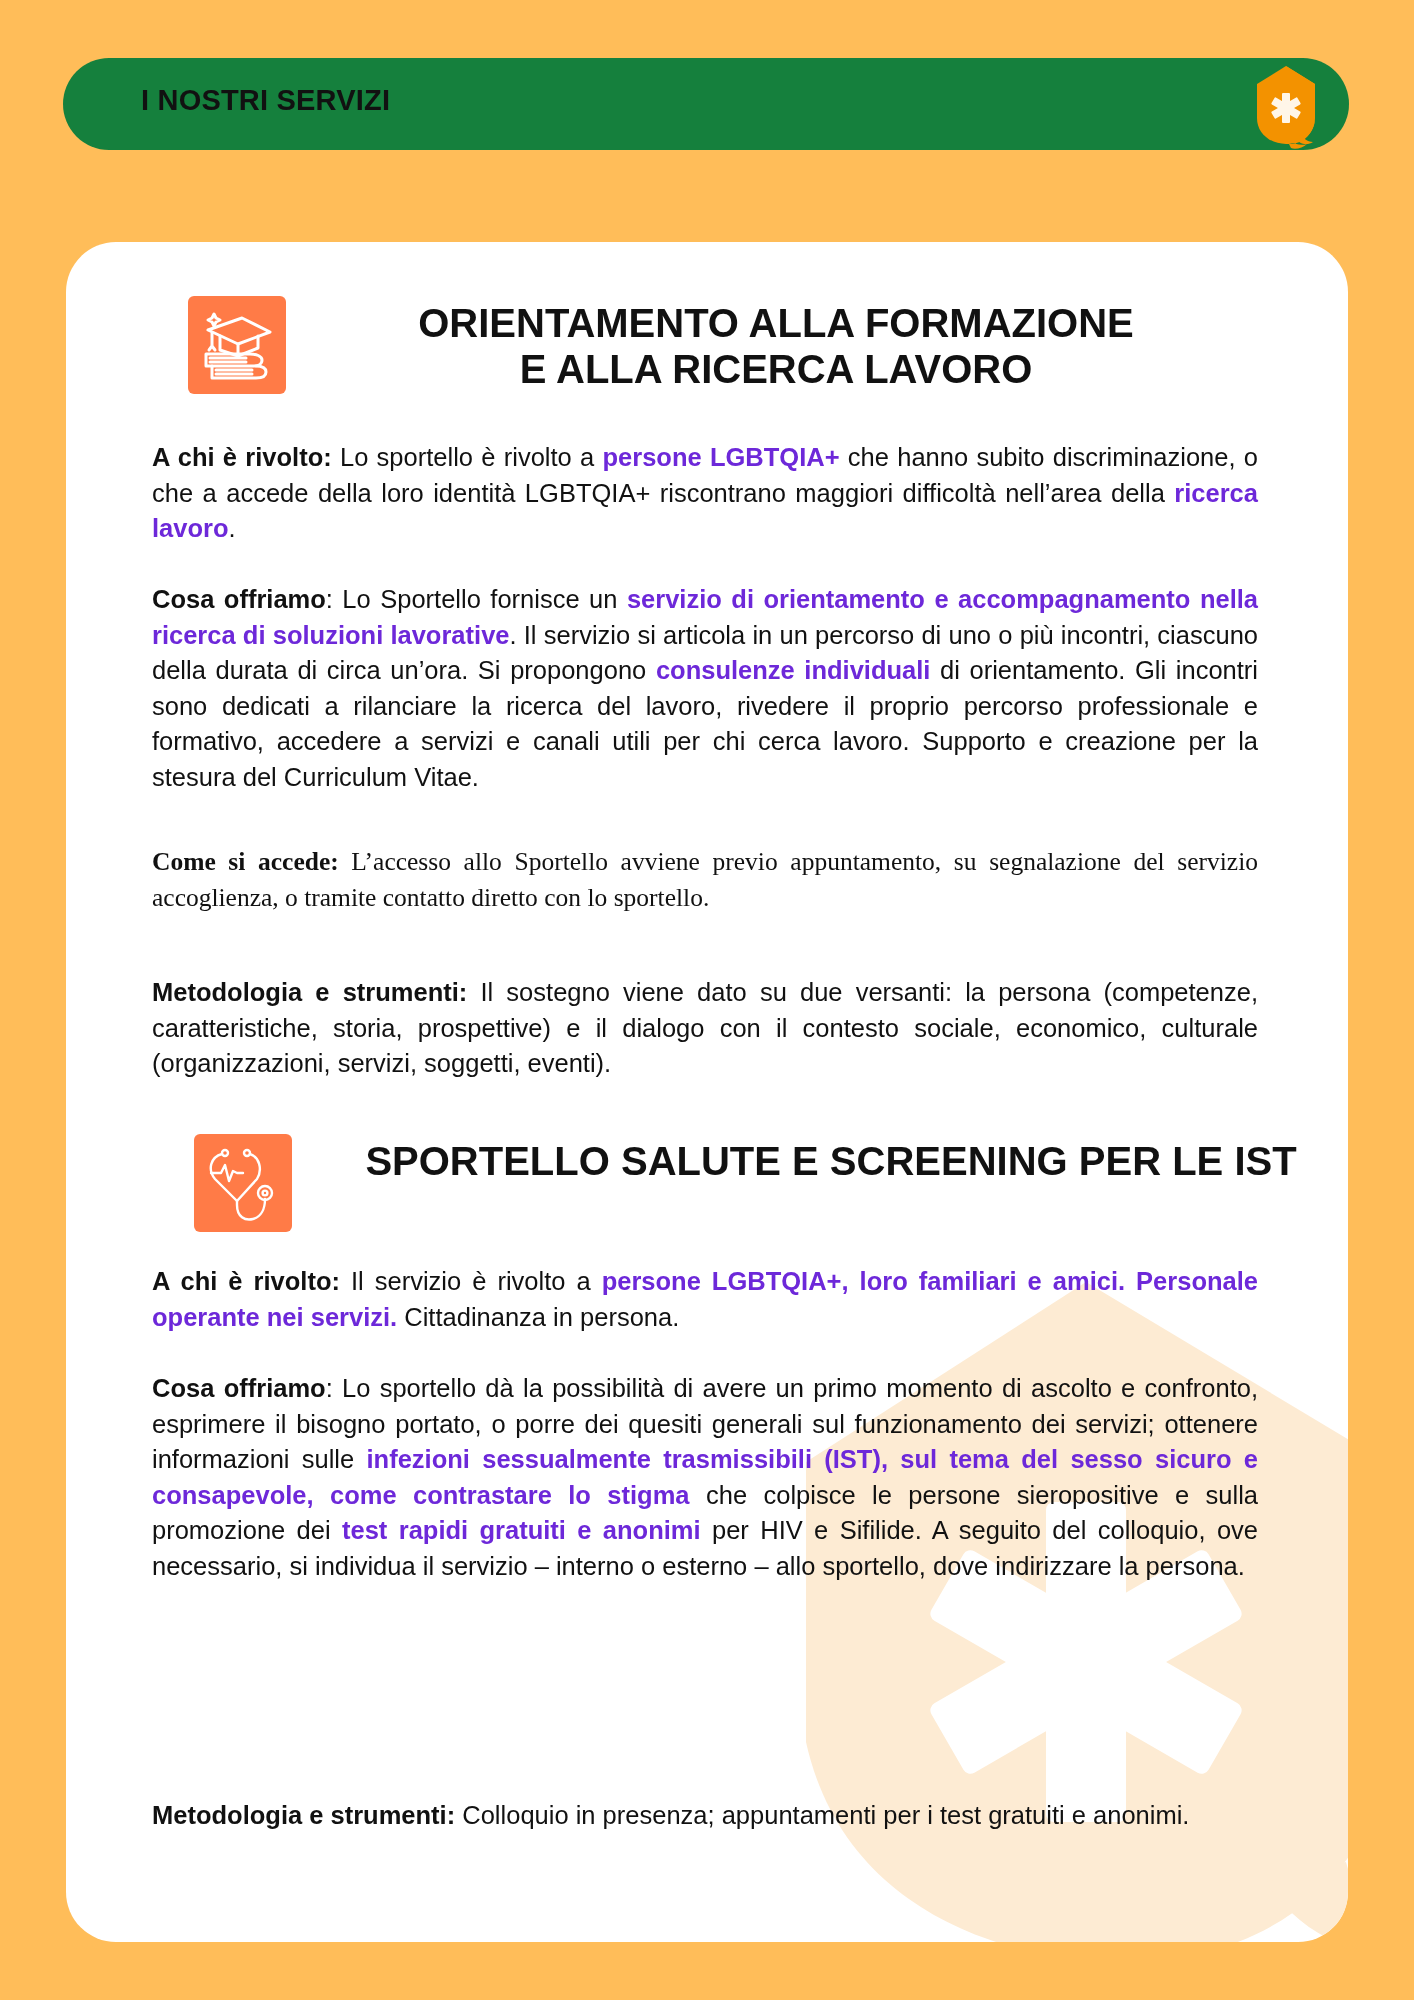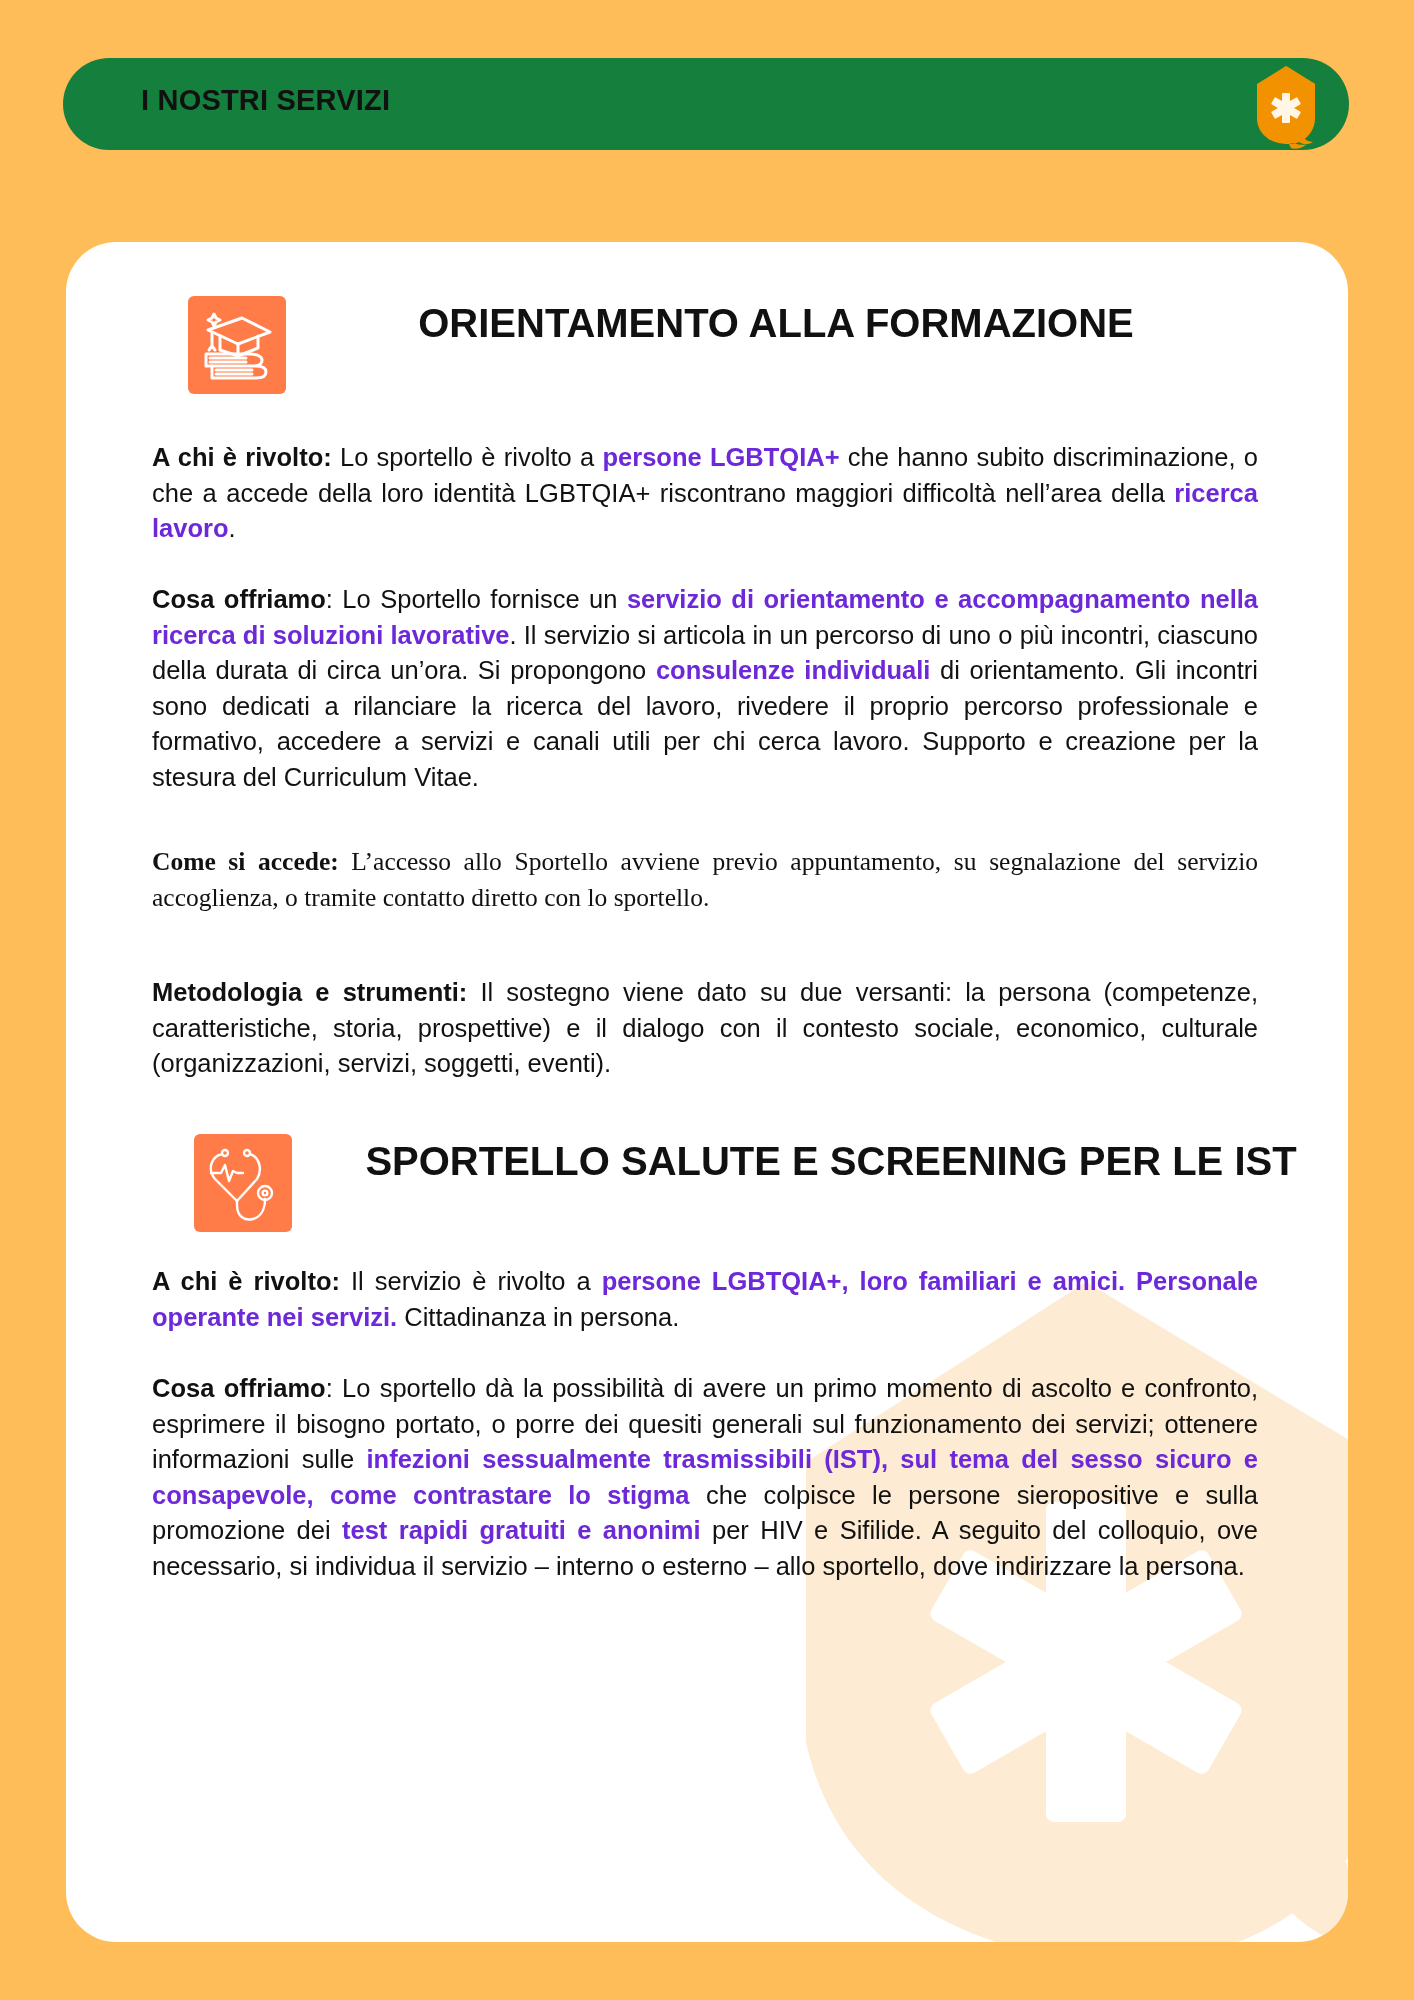--- a/index.html
+++ b/index.html
@@ -109,20 +109,21 @@
       <path d="M40 38 L40 50"></path>
       <path d="M14 27 L14 40 M11 44 L14 40 L17 44"></path>
       <path d="M8 48 L52 48 C58 48 64 50 64 54 C64 58 60 60 56 60 L8 60 Z"></path>
       <path d="M12 52 L48 52 M12 56 L48 56"></path>
       <path d="M14 60 L14 72 L58 72 C64 72 68 70 68 66 C68 62 64 60 58 60"></path>
       <path d="M18 64 L54 64 M18 68 L54 68"></path>
     </svg>
   </div>
   <div class="section-title" style="left:290px; width:840px; top:58px;">
     <div>ORIENTAMENTO ALLA FORMAZIONE</div>
+    <div>E ALLA RICERCA LAVORO</div>
   </div>
 
   <div class="para" style="top:198px;"><b>A chi è rivolto:</b><span> Lo sportello è rivolto a </span><span class="hl">persone LGBTQIA+</span><span> che hanno subito discriminazione, o che a accede della loro identità LGBTQIA+ riscontrano maggiori difficoltà nell’area della </span><span class="hl">ricerca lavoro</span><span>.</span></div>
   <div class="para" style="top:340px;"><b>Cosa offriamo</b><span>: Lo Sportello fornisce un </span><span class="hl">servizio di orientamento e accompagnamento nella ricerca di soluzioni lavorative</span><span>. Il servizio si articola in un percorso di uno o più incontri, ciascuno della durata di circa un’ora. Si propongono </span><span class="hl">consulenze individuali</span><span> di orientamento. Gli incontri sono dedicati a rilanciare la ricerca del lavoro, rivedere il proprio percorso professionale e formativo, accedere a servizi e canali utili per chi cerca lavoro. Supporto e creazione per la stesura del Curriculum Vitae.</span></div>
   <div class="para" style="top:602px;font-family:Liberation Serif, serif;"><b>Come si accede:</b><span> L’accesso allo Sportello avviene previo appuntamento, su segnalazione del servizio accoglienza, o tramite contatto diretto con lo sportello.</span></div>
   <div class="para" style="top:733px;"><b>Metodologia e strumenti:</b><span> Il sostegno viene dato su due versanti: la persona (competenze, caratteristiche, storia, prospettive) e il dialogo con il contesto sociale, economico, culturale (organizzazioni, servizi, soggetti, eventi).</span></div>
 
   <div class="icon-box" style="left:128px; top:892px;">
     <svg width="80" height="80" viewBox="0 0 80 80" fill="none" stroke="#fff" stroke-width="2.4" stroke-linejoin="round" stroke-linecap="round">
       <circle cx="22" cy="10" r="3"></circle>
@@ -133,14 +134,15 @@
       <circle cx="62" cy="50" r="7"></circle>
       <circle cx="62" cy="50" r="2.4"></circle>
     </svg>
   </div>
   <div class="section-title" style="left:290px; width:950px; top:896px;">
     <div>SPORTELLO SALUTE E SCREENING PER LE IST</div>
   </div>
 
   <div class="para" style="top:1022px;"><b>A chi è rivolto:</b><span> Il servizio è rivolto a </span><span class="hl">persone LGBTQIA+, loro familiari e amici. Personale operante nei servizi.</span><span> Cittadinanza in persona.</span></div>
   <div class="para" style="top:1129px;"><b>Cosa offriamo</b><span>: Lo sportello dà la possibilità di avere un primo momento di ascolto e confronto, esprimere il bisogno portato, o porre dei quesiti generali sul funzionamento dei servizi; ottenere informazioni sulle </span><span class="hl">infezioni sessualmente trasmissibili (IST), sul tema del sesso sicuro e consapevole, come contrastare lo stigma</span><span> che colpisce le persone sieropositive e sulla promozione dei </span><span class="hl">test rapidi gratuiti e anonimi</span><span> per HIV e Sifilide. A seguito del colloquio, ove necessario, si individua il servizio – interno o esterno – allo sportello, dove indirizzare la persona.</span></div>
+  <div class="para" style="top:1556px;"><b>Metodologia e strumenti:</b><span> Colloquio in presenza; appuntamenti per i test gratuiti e anonimi.</span></div>
 
 </div>
 
 </body></html>

